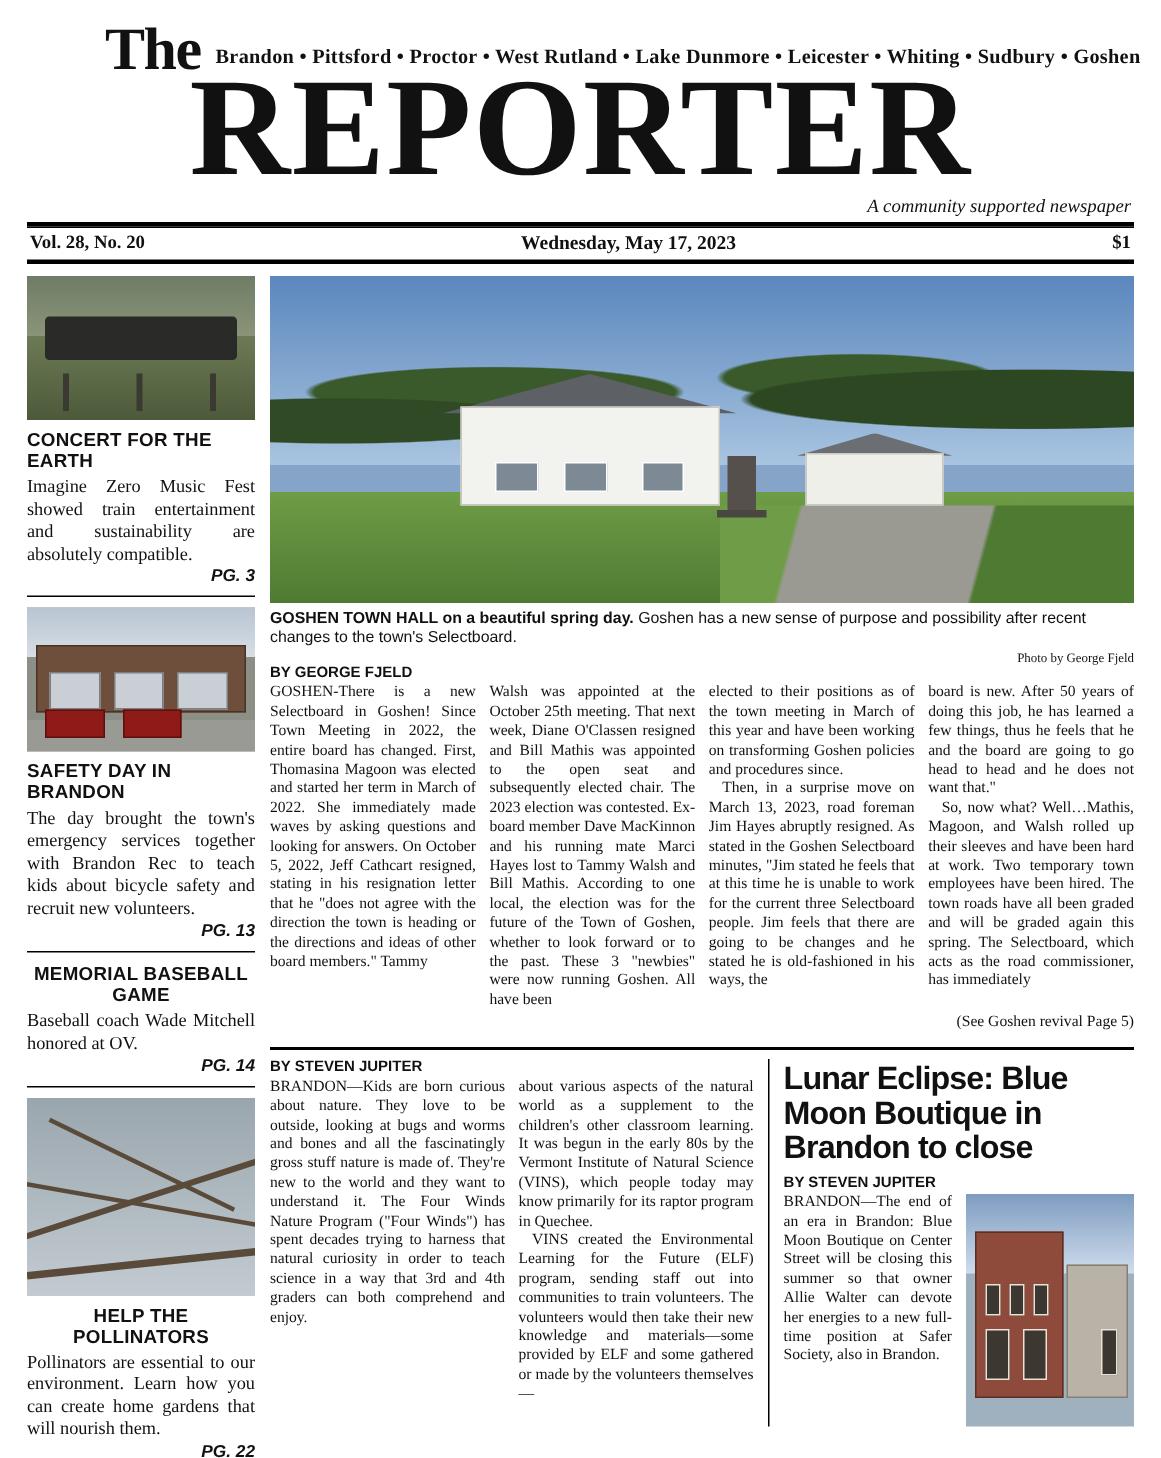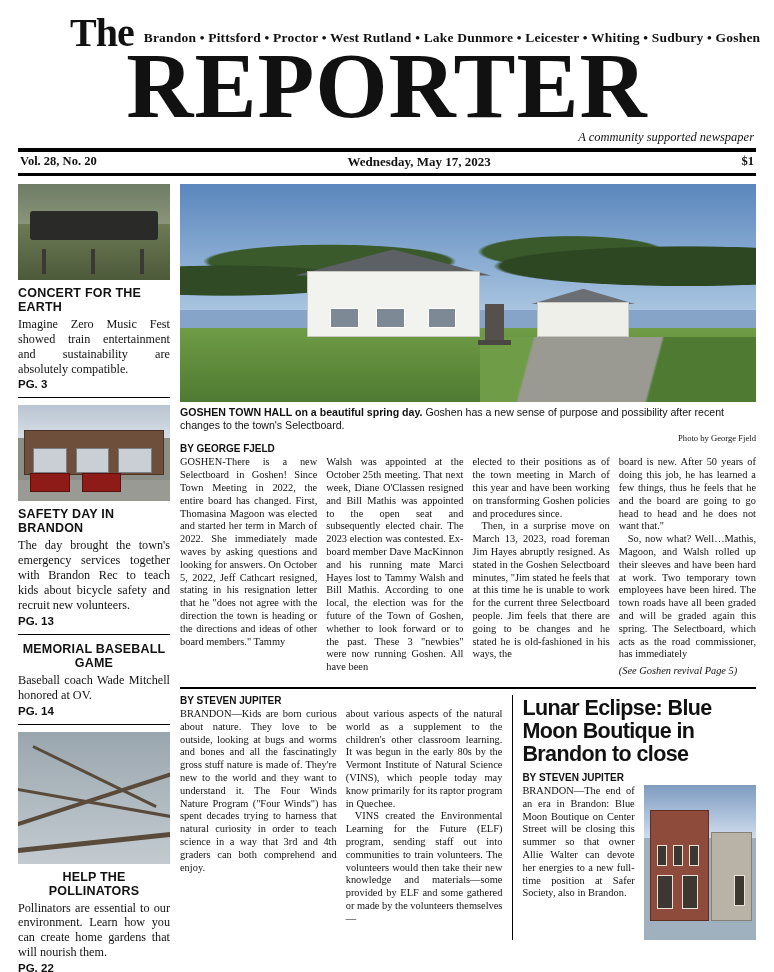--- a/index.html
+++ b/index.html
@@ -50,21 +50,21 @@
 
   
   .teaser-img { width:100%; height:96px; background:#8b8f86; position:relative; overflow:hidden; }
   .teaser-title {
     font-family:"Liberation Sans", sans-serif;
     font-weight:bold; font-size:12.5px; letter-spacing:.2px;
     margin:6px 0 3px 0;
   }
   .teaser-title.center { text-align:center; }
   .teaser-body { font-size:12.2px; line-height:1.22; text-align:justify; }
-  .teaser-pg { font-family:"Liberation Sans", sans-serif; font-weight:bold; font-size:11.5px; margin-top:2px; }
+  .teaser-pg { font-family:"Liberation Sans", sans-serif; font-weight:bold; font-size:11.5px; text-align:right; margin-top:2px;font-style:italic; }
   .hr-thin { border-top:1px solid #000; margin:7px 0; }
 
   
   .ph { position:relative; overflow:hidden; }
   .sky { position:absolute; left:0; right:0; top:0; }
   .ground { position:absolute; left:0; right:0; bottom:0; }
 
   
   .p-concert .sky { height:42%; background:linear-gradient(#6f7d66,#8a9478); }
   .p-concert .ground { height:58%; background:linear-gradient(#6d7a55,#4c5a3a); }
@@ -132,21 +132,21 @@
   .h-lunar { font-size:21.5px; line-height:1.07; margin:2px 0 6px 0; }
 
   .byline {
     font-family:"Liberation Sans", sans-serif;
     font-weight:bold; font-size:10px; margin-bottom:2px;
   }
   .cols { display:flex; gap:9px; }
   .bodytext { font-size:10.4px; line-height:1.23; text-align:justify; hyphens:auto; }
   .bodytext p { margin:0 0 0 0; text-indent:9px; }
   .bodytext p.noind { text-indent:0; }
-  .jump { font-style:italic; text-align:left; text-indent:0; margin-top:4px; }
+  .jump { text-align:right; text-indent:0; margin-top:15px; }
 
   .section-rule { border-top:2px solid #000; margin:9px 0 6px 0; }
 
   .lunar-box { border-left:1px solid #000; padding-left:9px; }
 </style>
 </head>
 <body>
 
 <div class="page">
 

